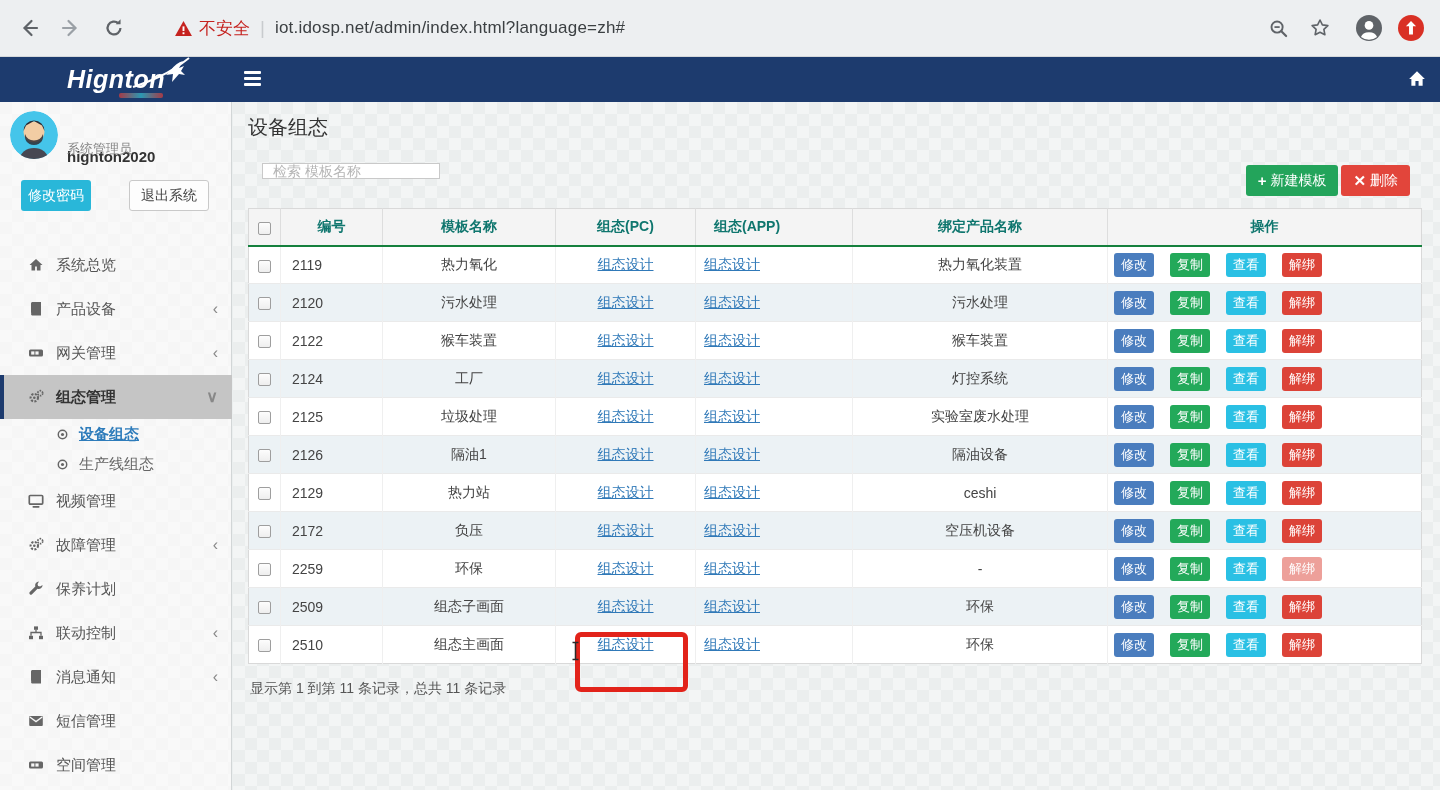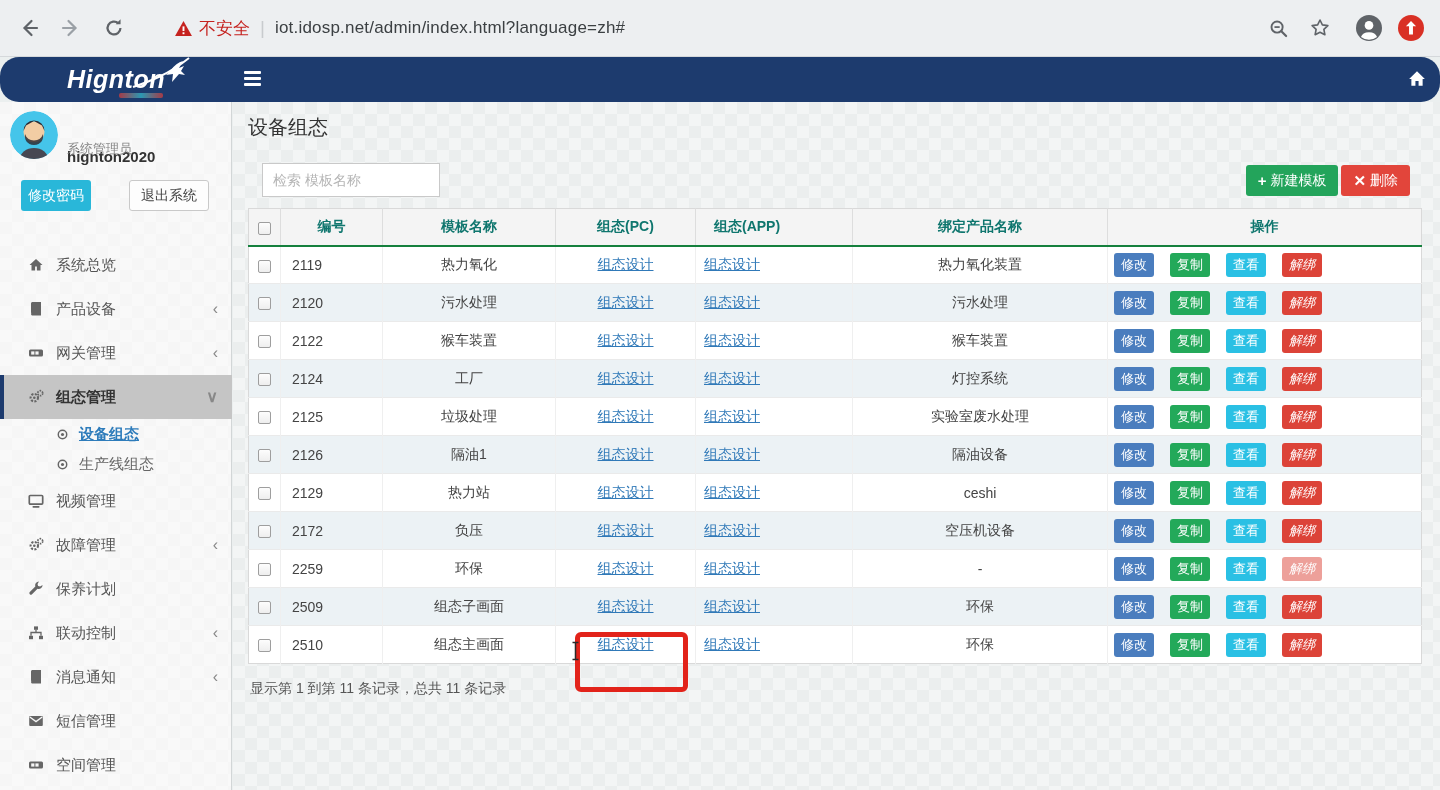--- a/index.html
+++ b/index.html
@@ -16,21 +16,21 @@
            border-bottom:1px solid #d5d8db; display:flex; align-items:center;}
   .bicon{display:inline-flex; align-items:center; justify-content:center; cursor:pointer;}
   .b-back{margin-left:18px;} .b-fwd{margin-left:20px;} .b-refresh{margin-left:22px;}
   .b-warn{margin-left:50px;}
   .warn-text{margin-left:6px; font-size:17px; color:#c5221f;}
   .url-div{margin-left:10px; font-size:19px; color:#c8cbce; font-weight:200;}
   .url-text{margin-left:10px; font-size:17px; color:#3c4043; letter-spacing:.2px;}
   .b-zoomout{margin-left:auto;} .b-star{margin-left:22px;} .b-avatar{margin-left:26px;} .b-update{margin-left:16px; margin-right:16px;}
 
   
-  .app-header{position:absolute; left:0; top:57px; width:1440px; height:45px; background:var(--navy);border-radius:19px;}
+  .app-header{position:absolute; left:0; top:57px; width:1440px; height:45px; background:var(--navy);}
   .logo-area{position:absolute; left:0; top:0; width:232px; height:45px; display:flex; align-items:center; justify-content:center;}
   .logo-wrap{position:relative;}
   .logo-text{font-size:25px; font-weight:bold; font-style:italic; color:#fff; letter-spacing:.5px;}
   .logo-deer{position:absolute; right:-30px; top:-11px;}
   .logo-sub{position:absolute; left:52px; bottom:-4px; width:44px; height:5px; border-radius:2px;
             background:linear-gradient(90deg,#d23a3a,#2fb6c9,#d23a3a); opacity:.75;}
   .hamburger{position:absolute; left:244px; top:14px; width:17px; height:16px; cursor:pointer;}
   .hamburger i{display:block; width:17px; height:3px; background:#fff; margin-bottom:3px; border-radius:1px;}
   .home-btn{position:absolute; right:14px; top:13px; cursor:pointer;}
 
@@ -56,21 +56,21 @@
   .menu-item.submenu .mi-icon{width:13px; height:13px; margin-right:10px;}
   .menu-item.submenu .mi-icon svg{width:13px; height:13px; fill:currentColor;}
   .menu-item.selected{color:#2e7cbb; font-weight:bold;}
   .menu-item.selected .mi-label{text-decoration:underline;}
 
   
   .main{position:absolute; left:233px; top:102px; width:1207px; height:688px; background:#ebeeee;
         background-image:conic-gradient(rgba(255,255,255,.42) 90deg,transparent 90deg 180deg,rgba(255,255,255,.42) 180deg 270deg,transparent 270deg);
         background-size:24px 24px;}
   .page-title{position:absolute; left:15px; top:12px; font-size:20px; font-weight:normal; color:#333;}
-  .search-input{position:absolute; left:29px; top:61px; width:178px; height:34px; border:1px solid #c9c9c9;
+  .search-input{position:absolute; left:29px; top:61px; width:178px; height:16px; border:1px solid #c9c9c9;
                 background:#fff; padding:0 10px; font-size:14px; color:#444; font-family:inherit;}
   .search-input::placeholder{color:#b5b5b5;}
   .top-btns{position:absolute; right:30px; top:63px; display:flex; gap:3px;}
   .tbtn{height:31px; border:none; border-radius:3px; color:#fff; font-size:14px; font-weight:500;
         padding:0 12px; cursor:pointer; display:flex; align-items:center; gap:4px; font-family:inherit;}
   .tbtn .glyph{font-weight:bold; font-size:15px;}
   .tbtn-new{background:var(--green);} .tbtn-del{background:var(--red);}
 
   
   .tbl{position:absolute; left:15px; top:106px; width:1174px; border-collapse:collapse; table-layout:fixed;
@@ -83,21 +83,21 @@
   .tbl tr.stripe td{background:#ecf2f5;}
   th.c-app, td.c-app{text-align:left;}
   th.c-app{padding-left:18px;} td.c-app{padding-left:8px;}
   td.c-id{text-align:left; padding-left:11px;}
   td.c-actions{text-align:left; padding-left:6px;}
   .chk{display:inline-block; width:13px; height:13px; border:1px solid #9e9e9e; border-radius:2px;
        background:linear-gradient(#fdfdfd,#eee); vertical-align:middle; cursor:pointer;}
   .lnk{color:var(--link); text-decoration:underline; cursor:pointer;}
   .act{display:inline-block; padding:3px 7px; margin-right:16px; border-radius:3px; color:#fff; font-size:13px; cursor:pointer;}
   .act-edit{background:var(--act-edit);} .act-copy{background:var(--act-copy);}
-  .act-view{background:var(--act-view);} .act-unbind{background:var(--act-unbind);font-style:italic;}
+  .act-view{background:var(--act-view);} .act-unbind{background:var(--act-unbind);}
   .act.disabled{opacity:.5; cursor:default;}
   .tbl-footer{position:absolute; left:17px; top:578px; font-size:14px; color:#555;}
 
   
   .red-box{position:absolute; left:575px; top:632px; width:113px; height:60px;
            border:5px solid var(--highlight); border-radius:6px; z-index:30; pointer-events:none;}
   .ibeam{position:absolute; left:571px; top:641px; z-index:31; pointer-events:none;}
 </style>
 </head>
 <body>

